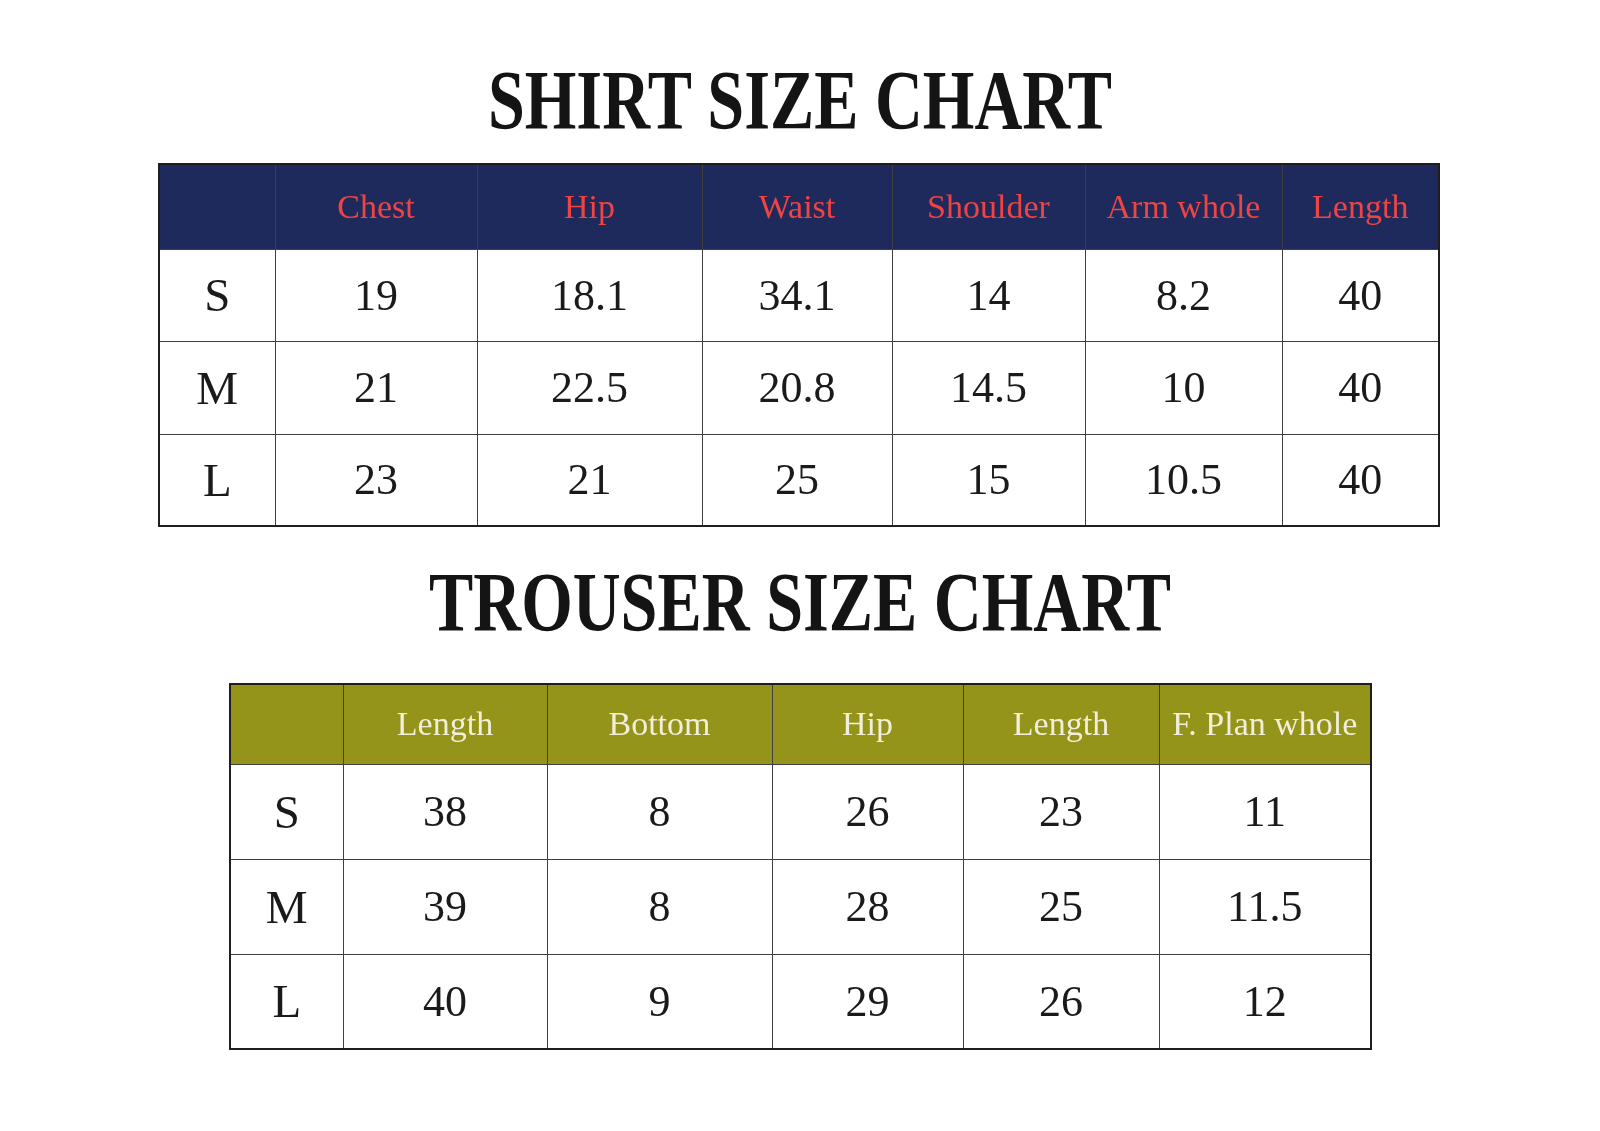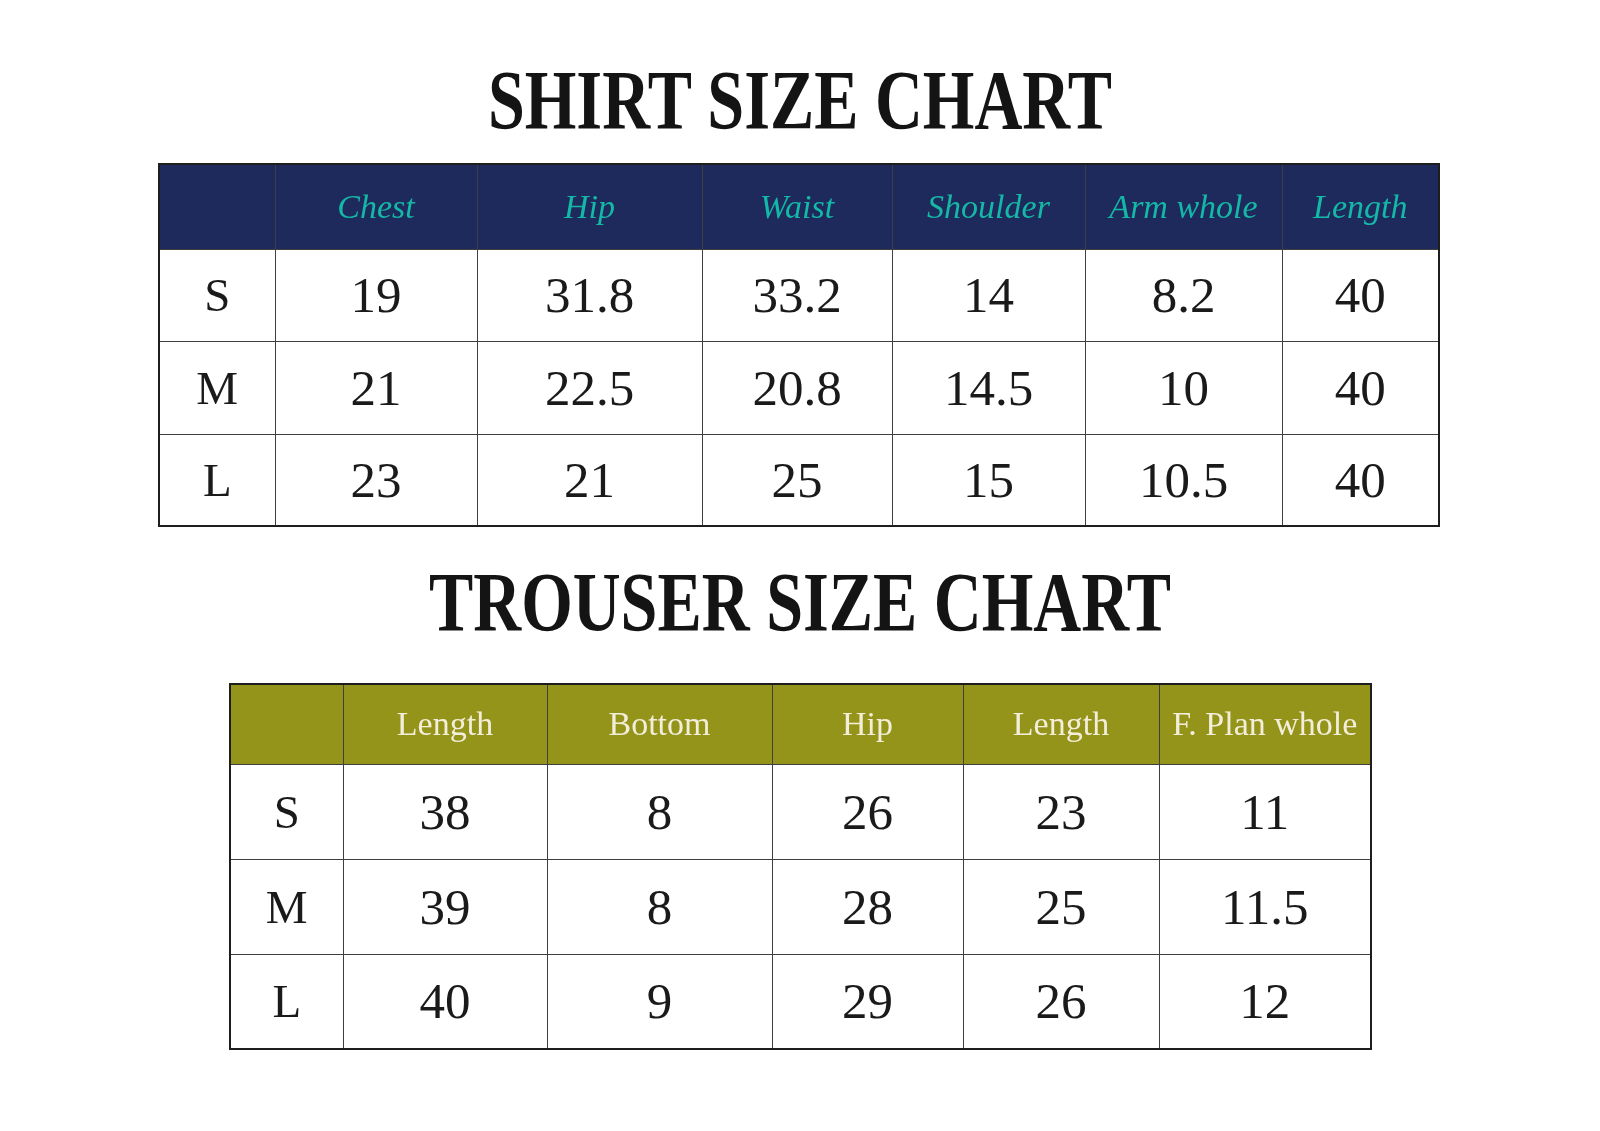--- a/index.html
+++ b/index.html
@@ -17,21 +17,21 @@
 
   table.size-table {
     position:absolute; border-collapse:collapse; table-layout:fixed;
     border:2px solid #1e1e1e;
   }
   table.size-table th, table.size-table td {
     border:1.5px solid #3f3f3f; text-align:center; vertical-align:middle;
     overflow:hidden;
   }
   table.size-table th { font-weight:normal; font-size:34px; }
-  table.size-table td { font-size:51px; color:#1a1a1a; }
+  table.size-table td { font-size:44px; color:#1a1a1a; }
   table.size-table td.size-cell { font-size:47px; }
 
   table.shirt-table { left:158px; top:163px; width:1280px; }
   table.shirt-table thead tr { height:85px; }
   table.shirt-table tbody tr { height:92px; }
   table.shirt-table tbody tr:nth-child(2) { height:93px; }
 
   table.trouser-table { left:229px; top:683px; width:1141px; }
   table.trouser-table thead tr { height:80px; }
   table.trouser-table tbody tr { height:95px; }
@@ -47,36 +47,36 @@
     <colgroup>
       <col style="width:116px">
         <col style="width:202px">
         <col style="width:225px">
       <col style="width:190px">
         <col style="width:193px">
         <col style="width:197px">
       <col style="width:157px">
     </colgroup>
     <thead>
-      <tr style="background-color: rgb(31, 42, 92); color: #14b8a6; font-style: italic;">
+      <tr style="background-color: rgb(31, 42, 92); color: #ef4444;">
         <th></th>
         <th>Chest</th>
         <th>Hip</th>
         <th>Waist</th>
         <th>Shoulder</th>
         <th>Arm whole</th>
         <th>Length</th>
       </tr>
     </thead>
     <tbody>
       <tr>
         <td class="size-cell">S</td>
         <td>19</td>
-        <td>31.8</td>
-        <td>33.2</td>
+        <td>18.1</td>
+        <td>34.1</td>
         <td>14</td>
         <td>8.2</td>
         <td>40</td>
       </tr>
       <tr>
         <td class="size-cell">M</td>
         <td>21</td>
         <td>22.5</td>
         <td>20.8</td>
         <td>14.5</td>

